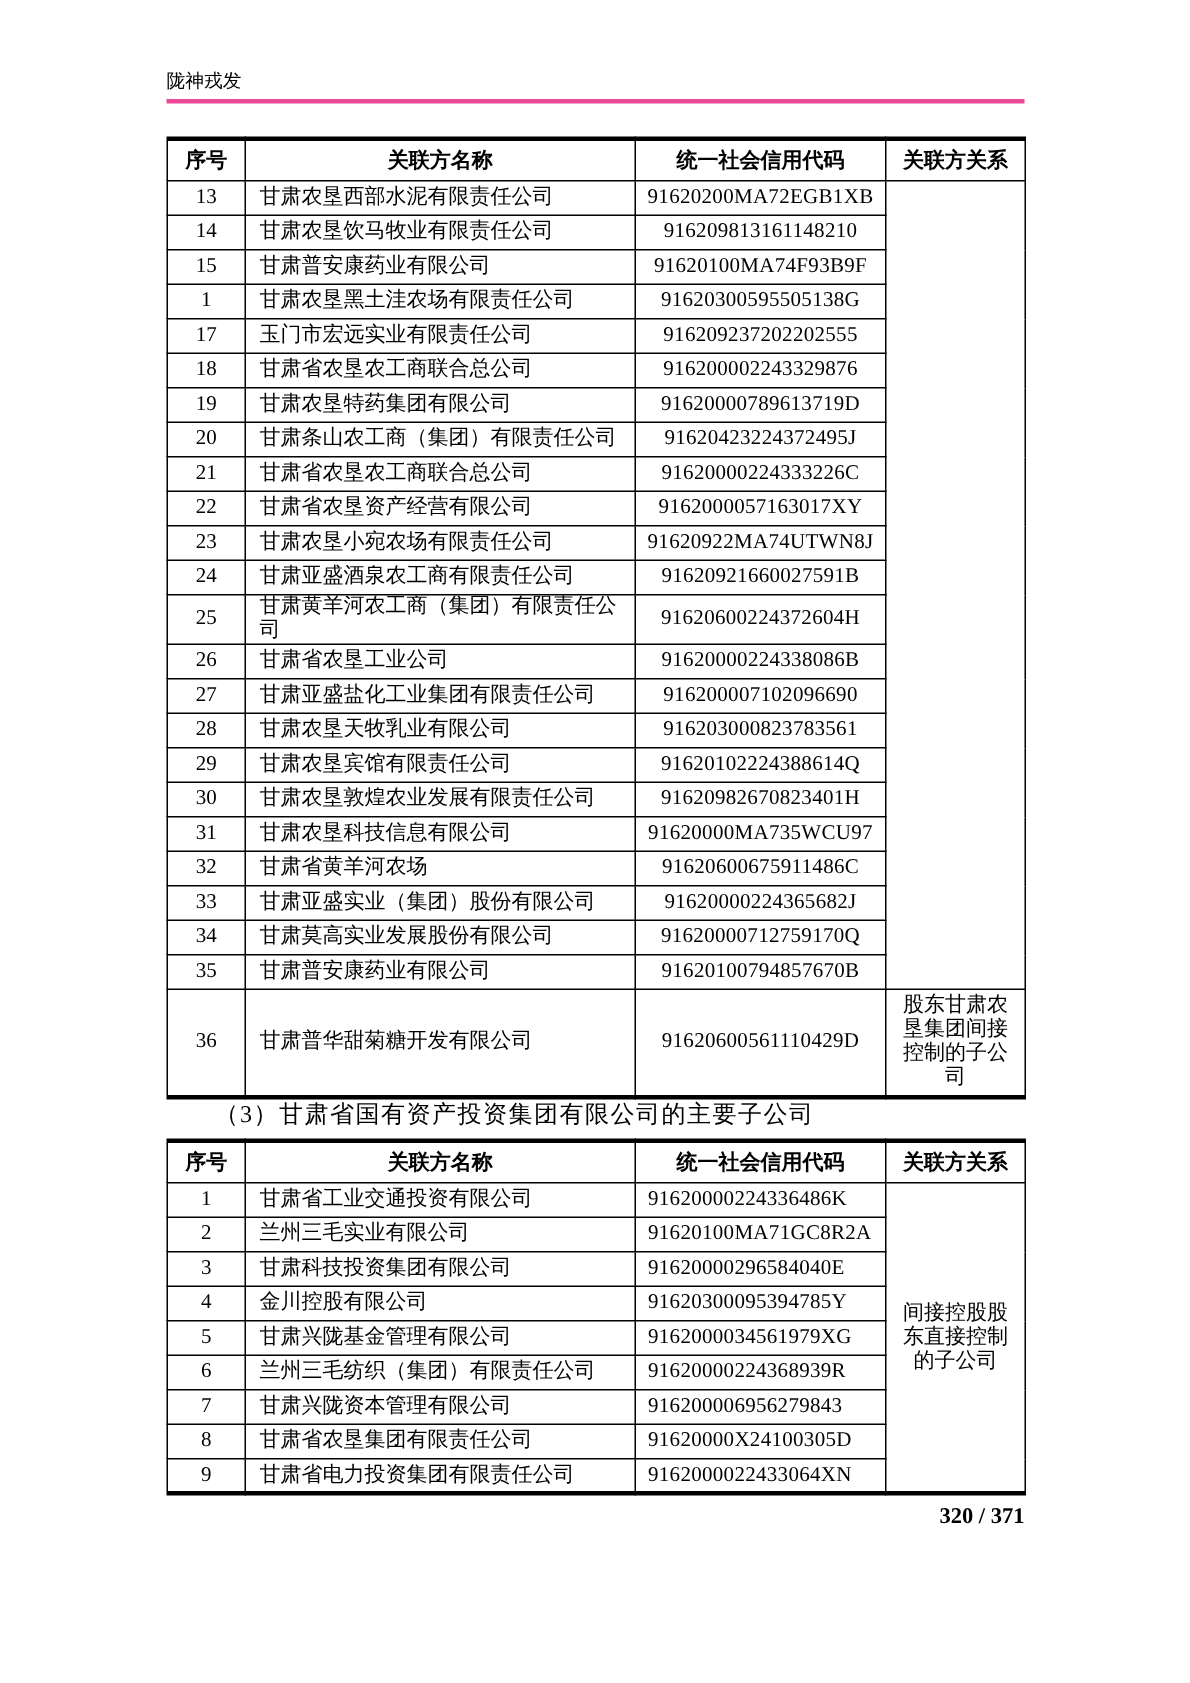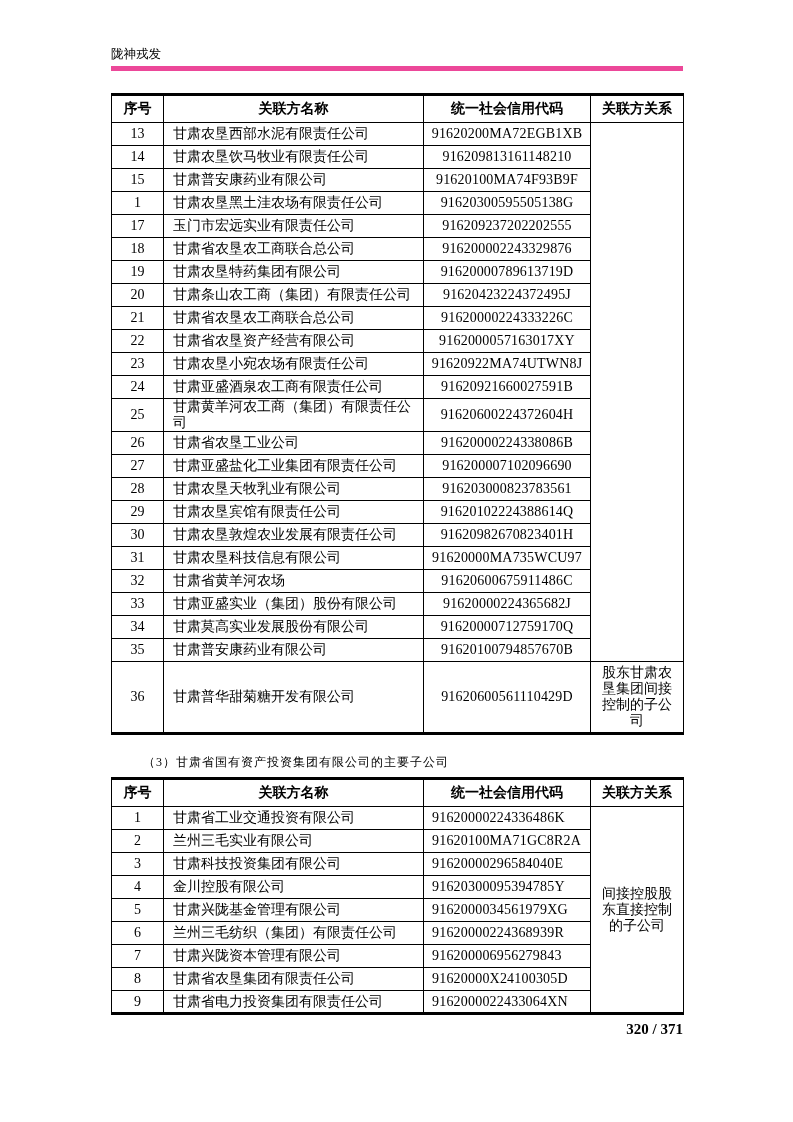--- a/index.html
+++ b/index.html
@@ -10,21 +10,21 @@
     font-family: "Liberation Serif", "DejaVu Serif", serif;
     overflow: hidden;
   }
   .page { width: 793px; height: 1122px; position: relative; }
   .content { width: 572px; margin-left: 111px; }
 
   
   .doc-header {
     display: flex; justify-content: space-between; align-items: flex-end;
     padding-top: 46px; padding-bottom: 4px;
-    border-bottom: 5px solid #ec4899;
+    border-bottom: 3px solid #ec4899;
     font-size: 12.5px; line-height: 16px;
   }
 
   
   table.party-table {
     border-collapse: collapse; table-layout: fixed;
     width: 572px;
     border-top: 3px solid #000; border-bottom: 3px solid #000;
     border-left: 1px solid #000; border-right: 1px solid #000;
     font-size: 14px;
@@ -39,23 +39,23 @@
   }
   .party-table th { font-weight: bold; height: 28px; }
   .party-table td { height: 23px; line-height: 16px; }
   .party-table td.c-name { text-align: left; padding-left: 9px; padding-right: 4px; }
   .party-table td.c-code { letter-spacing: 0.2px; }
   .party-table td.c-code.left { text-align: left; padding-left: 8px; }
   .party-table td.c-rel { padding: 3px 10px; line-height: 16px; }
   .party-table tr.tall td { height: 66px; margin-left: 19px; }
 
   .section-heading {
-    margin: 16px 0 4px 0;
+    margin: 0 0 4px 0;
     padding-left: 32px;
-    font-size: 12px; line-height: 22px;
+    font-size: 16px; line-height: 22px;
     letter-spacing: 1px;
     font-weight: normal;
   }
 
   .doc-footer {
     margin-top: 6px;
     text-align: right;
     font-size: 15px; font-weight: bold;
   }
 </style>

